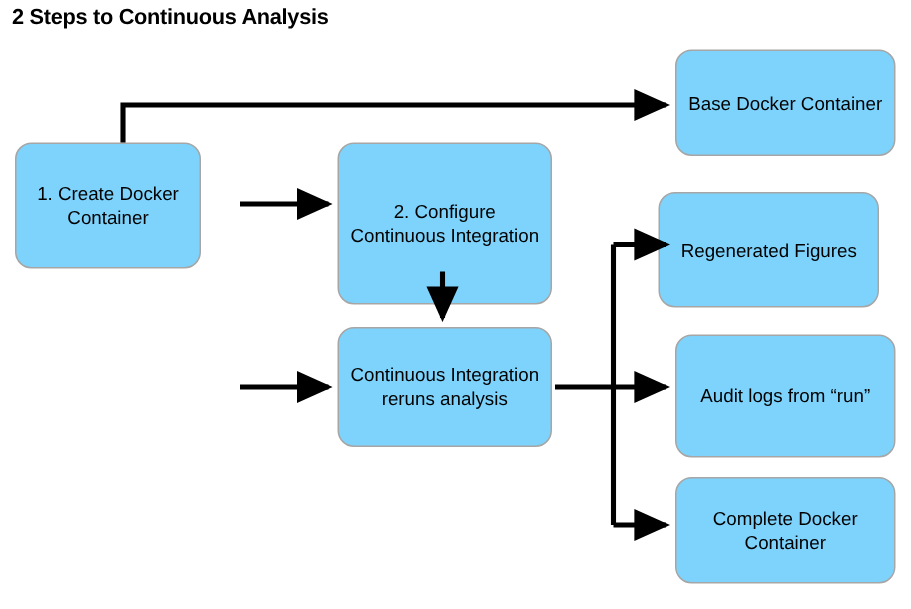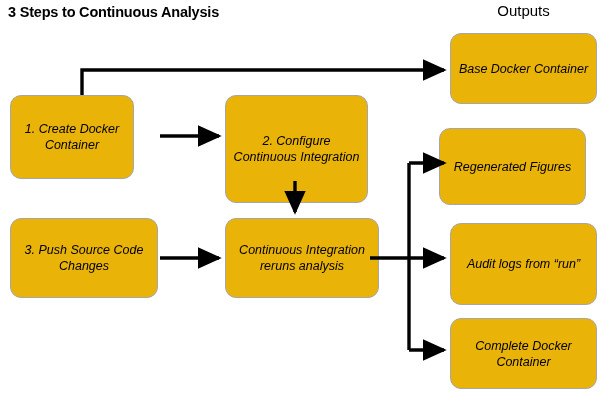--- a/index.html
+++ b/index.html
@@ -33,69 +33,64 @@
     width: 147px;
     text-align: center;
     font-size: 15px;
     font-weight: normal;
     color: #000000;
     white-space: nowrap;
   }
   .node {
     position: absolute;
     box-sizing: border-box;
-    background: #eab308;
+    background: #7dd3fc;
     border: 1.5px solid #a6a6a6;
     border-radius: 11px;
     display: flex;
     align-items: center;
     justify-content: center;
     text-align: center;
     color: #000000;
     font-size: 12.5px;
     line-height: 16px;
     padding: 0 6px;
     z-index: 2;
-    font-style: italic;
   }
   .node span {
     display: block;
     width: 100%;
   }
   #connectors {
     position: absolute;
     left: 0;
     top: 0;
     width: 607px;
     height: 406px;
     z-index: 3;
     pointer-events: none;
   }
 </style>
 </head>
 <body>
 
 <div id="canvas">
 
-  <div id="title">3 Steps to Continuous Analysis</div>
-  <div id="outputs-header">Outputs</div>
+  <div id="title">2 Steps to Continuous Analysis</div>
 
   <div class="node" style="left:10px; top:95px; width:124px; height:84px;">
     <span>1. Create Docker Container</span>
   </div>
 
   <div class="node" style="left:225px; top:95px; width:143px; height:108px;">
     <span>2. Configure Continuous Integration</span>
   </div>
 
-  <div class="node" style="left:10px; top:218px; width:148px; height:80px;">
-    <span>3. Push Source Code Changes</span>
-  </div>
 
-  <div class="node" style="left:225px; top:218px; width:154px; height:80px;">
+  <div class="node" style="left:225px; top:218px; width:143px; height:80px;">
     <span>Continuous Integration reruns analysis</span>
   </div>
 
   <div class="node" style="left:450px; top:33px; width:147px; height:71px;">
     <span>Base Docker Container</span>
   </div>
 
   <div class="node" style="left:439px; top:128px; width:147px; height:77px;">
     <span>Regenerated Figures</span>
   </div>

